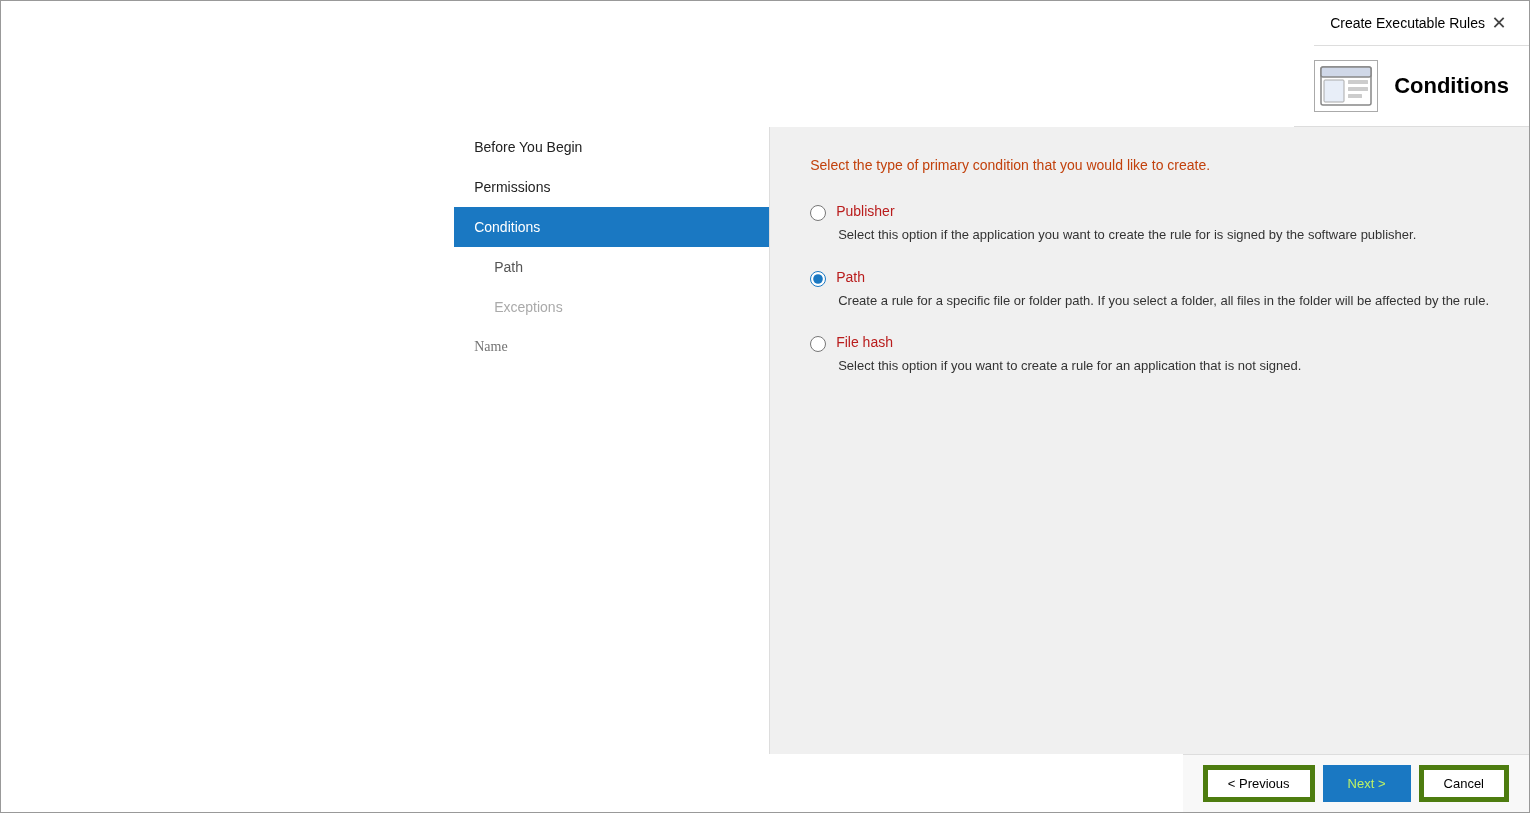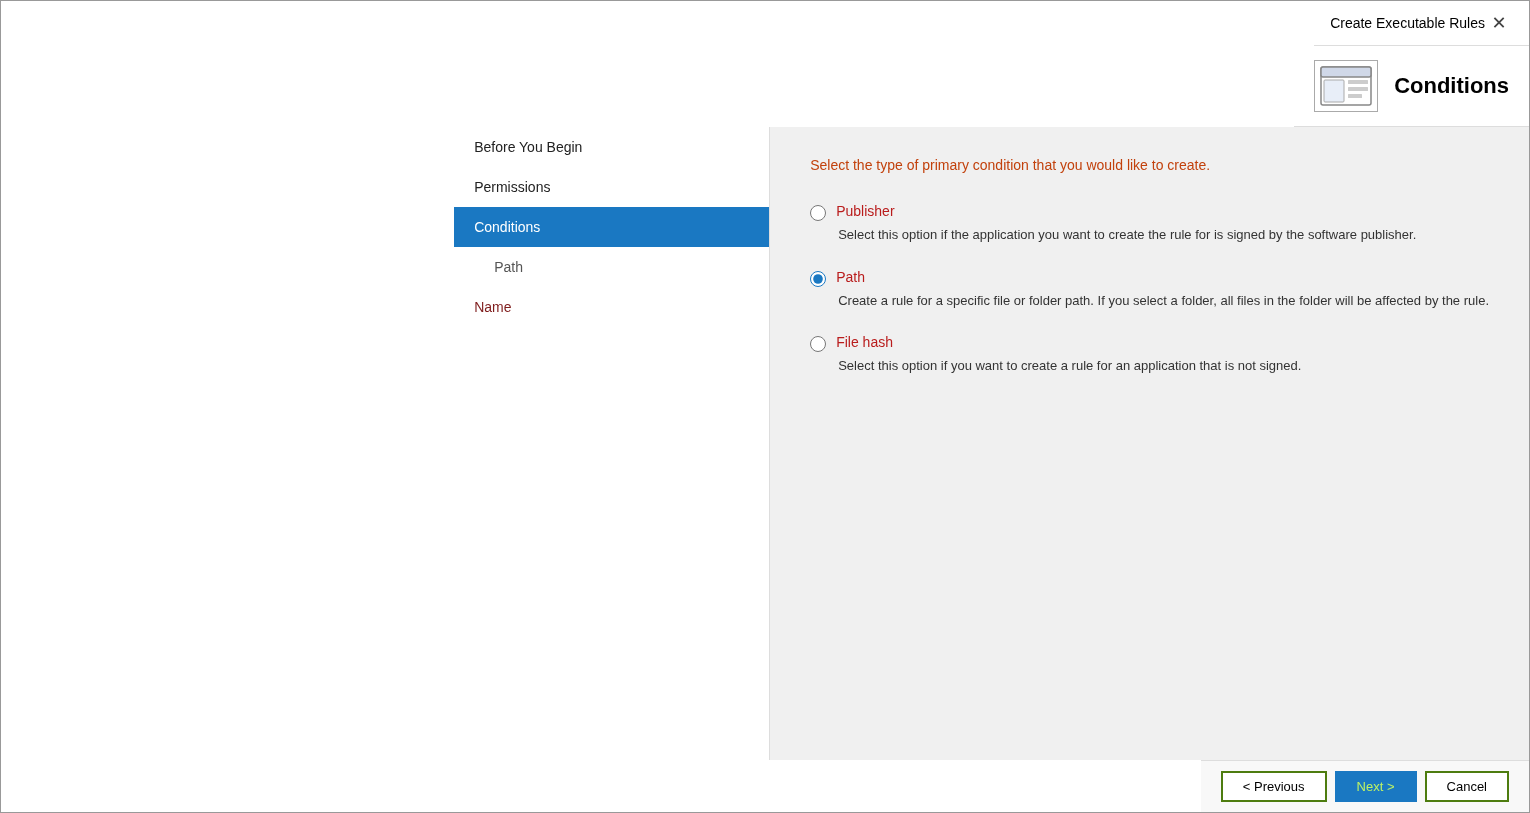--- a/index.html
+++ b/index.html
@@ -155,21 +155,21 @@
       border-top: 1px solid #ddd;
       padding: 10px 20px;
       display: flex;
       justify-content: flex-end;
       gap: 8px;
       background: #f8f8f8;
     }
     .footer-btn {
       padding: 6px 20px;
       font-size: 13px;
-      border: 2px solid #4d7c0f;
+      border: 5px solid #4d7c0f;
       background: #fff;
       cursor: pointer;
       min-width: 80px;
     }
     .footer-btn.primary {
       background: #1a78c2;
       color: #bef264;
       border-color: #1a78c2;
     }
   </style>
@@ -198,21 +198,22 @@
   </div>
 
   <div class="content-area">
 
     <div class="sidebar">
 
     <div class="sidebar-item">Before You Begin</div>
         <div class="sidebar-item">Permissions</div>
         <div class="sidebar-item active">Conditions</div>
         <div class="sidebar-item sub">Path</div>
-        <div class="sidebar-item disabled" style="color: #7f1d1d;">Name</div>
+        <div class="sidebar-item sub disabled" style="color: rgb(170, 170, 170);">Exceptions</div>
+        <div class="sidebar-item disabled" style="color: #737373; font-family: Liberation Serif, serif;">Name</div>
       </div>
 
     <div class="main-panel">
       <p class="description-text">Select the type of primary condition that you would like to create.</p>
       <div class="option-group">
 
       <div class="option-item">
             <div class="option-row">
               <input type="radio" name="condition-type" value="publisher" style="">
               <span class="option-title">Publisher</span>

